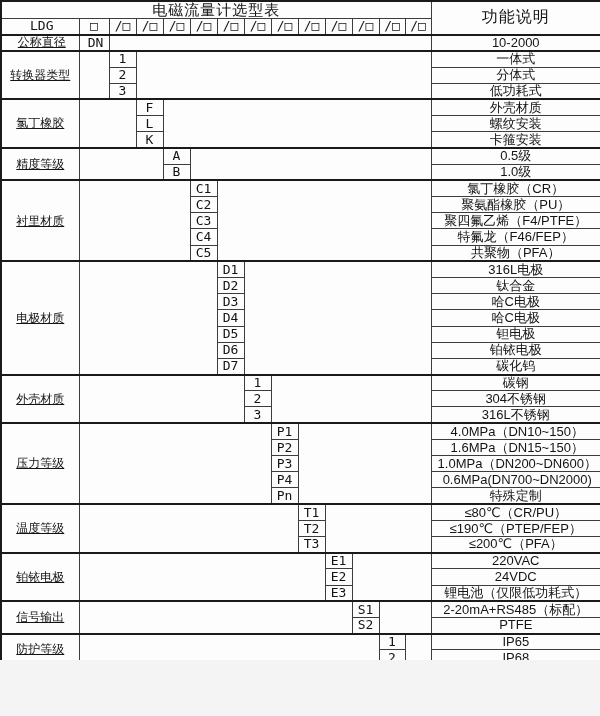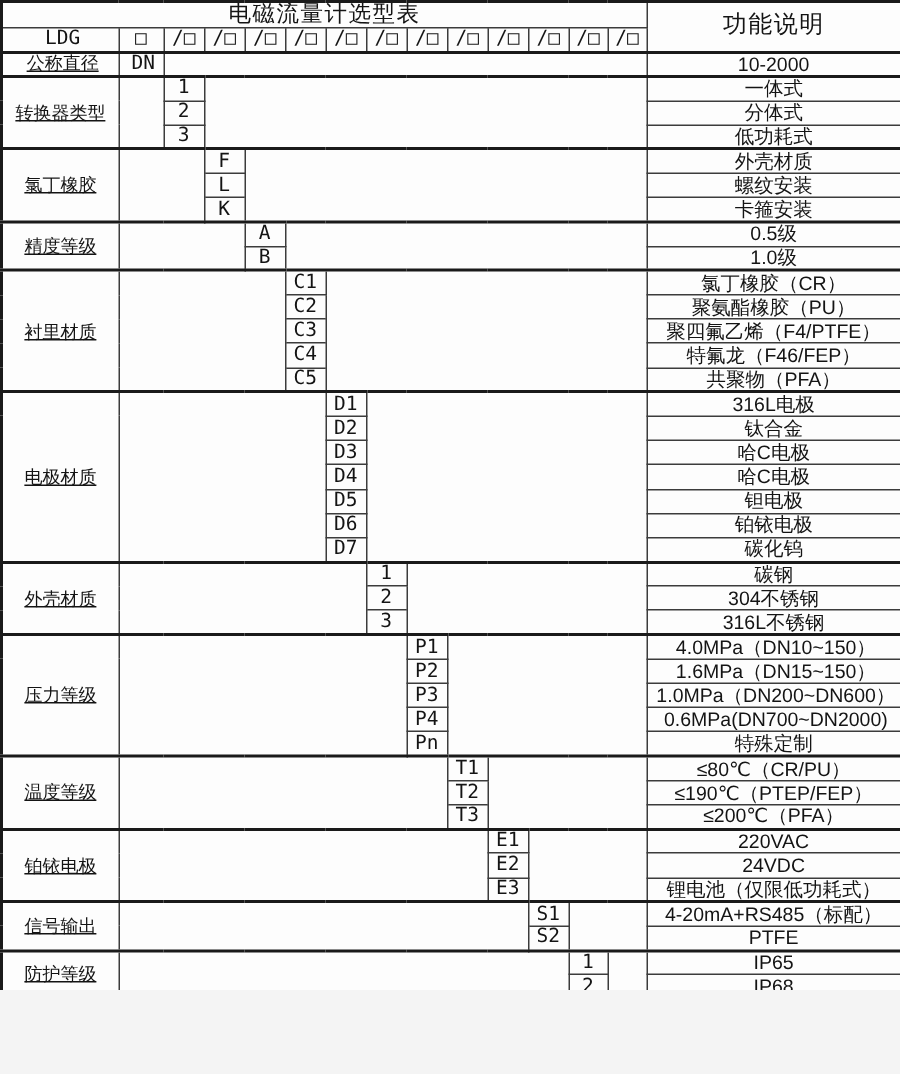--- a/index.html
+++ b/index.html
@@ -252,21 +252,21 @@
   <tr>
           <td class="code">E3</td>
       <td>锂电池（仅限低功耗式）</td>
         </tr>
 
   <tr class="sec">
     <td class="lbl" rowspan="2">信号输出</td>
     <td class="sp" rowspan="2" colspan="10"></td>
     <td class="code">S1</td>
     <td class="sp" rowspan="2" colspan="2"></td>
-    <td>4-20mA+RS485（标配）</td>
+    <td>2-20mA+RS485（标配）</td>
   </tr>
   <tr>
           <td class="code">S2</td>
       <td>PTFE</td>
         </tr>
 
   <tr class="sec">
     <td class="lbl" rowspan="2">防护等级</td>
     <td class="sp" rowspan="2" colspan="11"></td>
     <td class="code">1</td>

